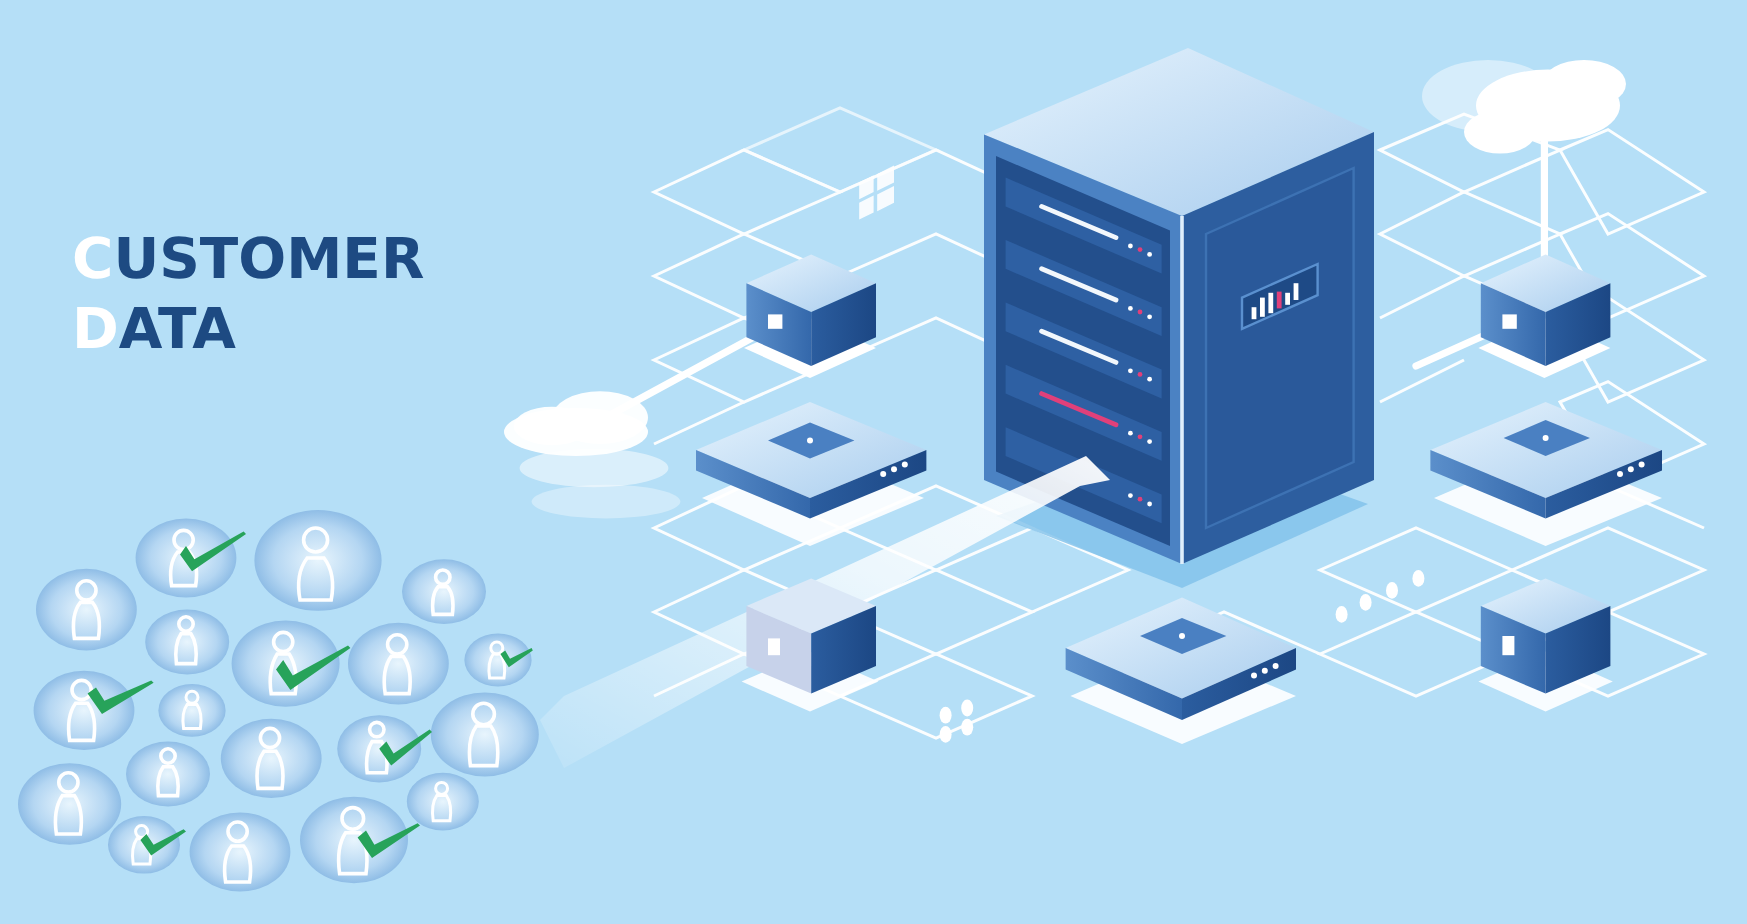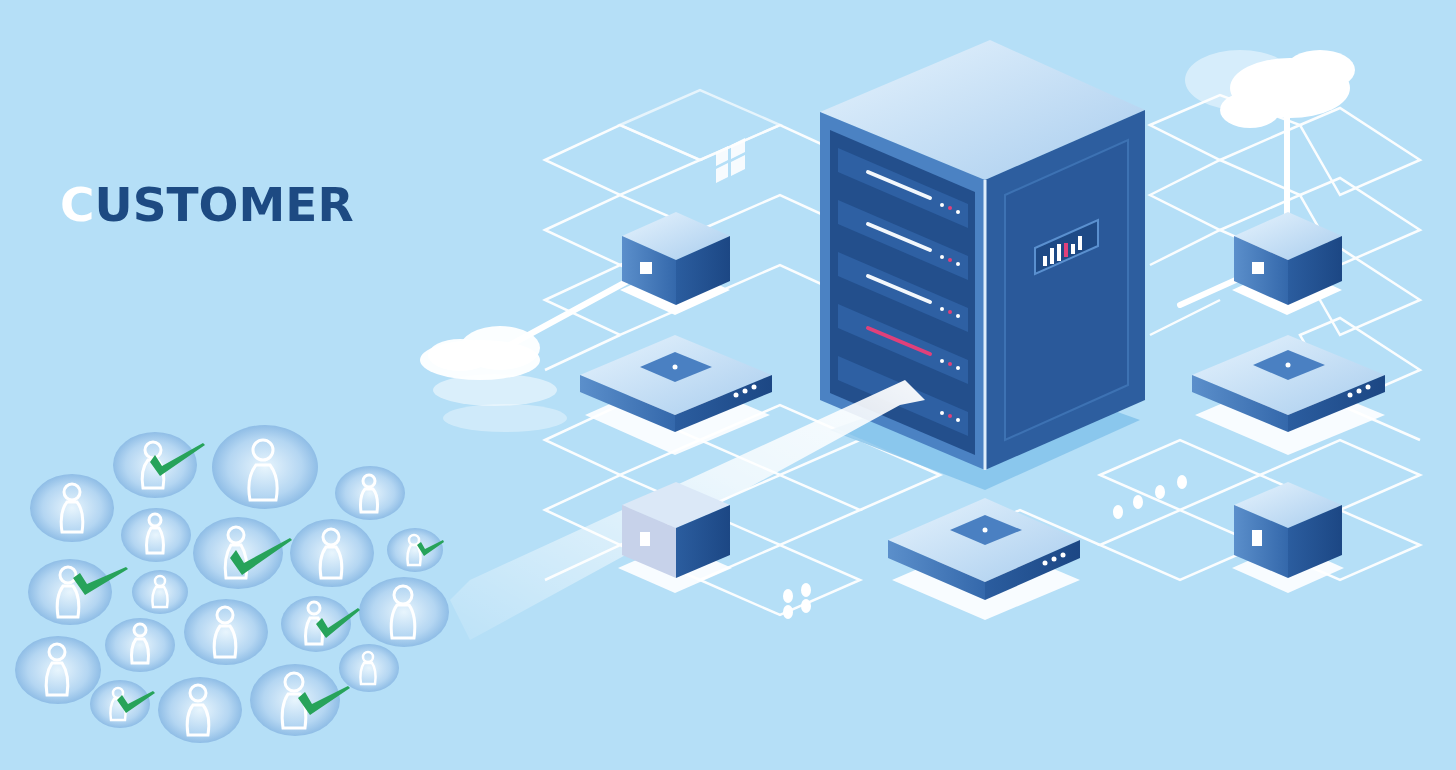--- a/index.html
+++ b/index.html
@@ -1,18 +1,18 @@
 <!DOCTYPE html>
 <html><head>
 <meta charset="utf-8">
 <style>
   html, body { margin: 0; padding: 0; }
   body { width: 1456px; height: 770px; overflow: hidden; background: #b5dff7; position: relative; font-family: "DejaVu Sans", sans-serif; }
   .scene { position: absolute; left: 0; top: 0; width: 1456px; height: 770px; }
-  .title { position: absolute; left: 60px; top: 176px; }
+  .title { position: absolute; left: 60px; top: 188px; }
   .title-line { font-family: "DejaVu Sans", sans-serif; font-weight: bold; font-size: 47px; line-height: 58px; color: #1d4a82; letter-spacing: 0px; white-space: nowrap; }
   .title-line .initial { color: #ffffff; }
 </style>
 </head>
 <body>
 
 <svg class="scene" viewBox="0 0 1456 770" xmlns="http://www.w3.org/2000/svg">
   <defs>
     <linearGradient id="topFace" x1="0" y1="0" x2="1" y2="1">
       <stop offset="0" stop-color="#e6f3fd"></stop>
@@ -332,13 +332,14 @@
     <path d="M73 578 L85 595 L128 569 L126 567 L87 584 L80 573 Z"></path>
     <path d="M417 545 L424 556 L444 542 L443 540 L425 549 L421 542 Z"></path>
     <path d="M316 624 L326 638 L360 610 L358 608 L328 628 L322 618 Z"></path>
     <path d="M117 700 L126 713 L155 693 L153 691 L128 704 L122 695 Z"></path>
     <path d="M298 698 L310 715 L350 688 L348 686 L312 704 L305 692 Z"></path>
   </g>
 </svg>
 
 <div class="title">
   <div class="title-line"><span class="initial">C</span><span>USTOMER</span></div>
+  <div class="title-line"><span class="initial">D</span><span>ATA</span></div>
 </div>
 
 </body></html>

